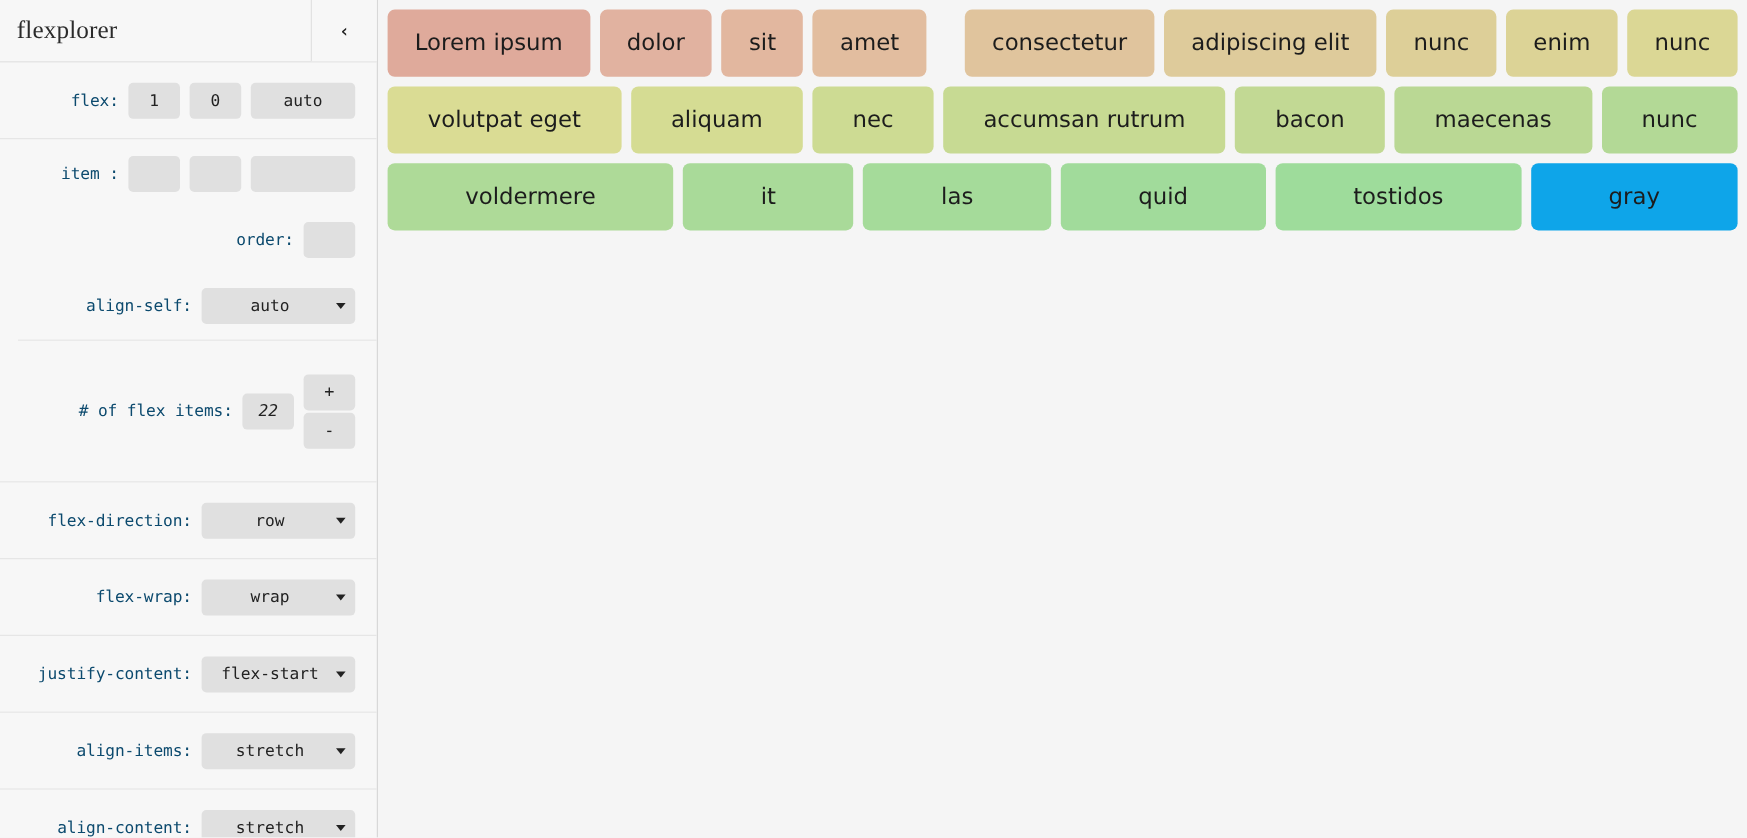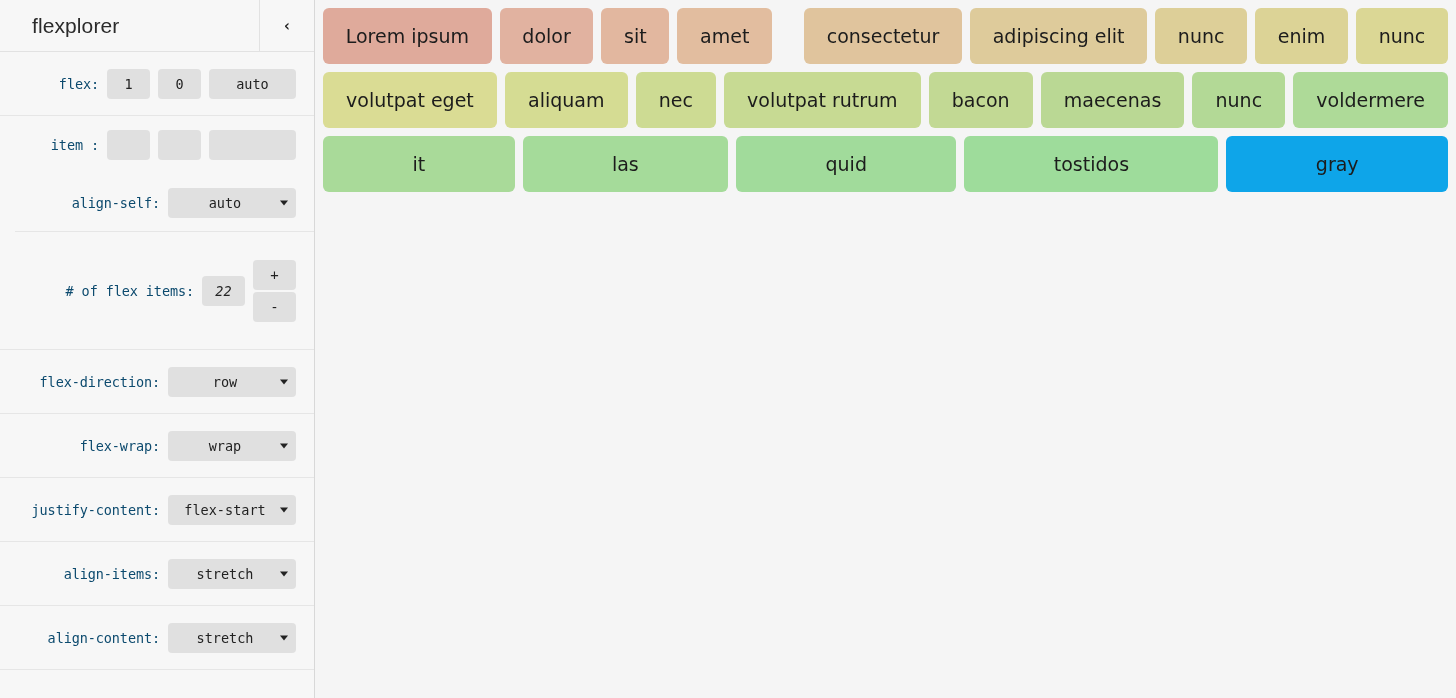--- a/index.html
+++ b/index.html
@@ -32,22 +32,22 @@
     height: 52px;
     min-height: 52px;
     display: flex;
     align-items: stretch;
     border-bottom: 1px solid #e2e2e2;
   }
   .sb-title {
     flex: 1;
     display: flex;
     align-items: center;
-    padding-left: 32px;
-    font-family: Liberation Sans, sans-serif;
+    padding-left: 14px;
+    font-family: Liberation Serif, serif;
     font-size: 21px;
     color: #2b2b2b;
     font-weight: 400;
     letter-spacing: .1px;
   }
   .sb-collapse {
     width: 55px;
     min-width: 55px;
     border-left: 1px solid #e2e2e2;
     display: flex;
@@ -202,20 +202,24 @@
       <span class="ctl w-md">auto</span>
     </div>
 
     <div class="sb-row" style="border-bottom:none; min-height:58px;">
       <span class="sb-label">item :</span>
       <span class="ctl w-sm"></span>
       <span class="ctl w-sm"></span>
       <span class="ctl w-md"></span>
     </div>
 
+    <div class="sb-row" style="border-bottom:none; min-height:52px;">
+      <span class="sb-label">order:</span>
+      <span class="ctl w-sm"></span>
+    </div>
 
     <div class="sb-row" style="min-height:58px;margin-left:15px;">
       <span class="sb-label">align-self:</span>
       <span class="sb-select">
         <span>auto</span>
         <span class="caret"></span>
       </span>
     </div>
 
     <div class="sb-row stack-row">
@@ -276,21 +280,21 @@
         <div class="flex-item" style="background: rgb(226, 183, 159);">sit</div>
         <div class="flex-item" style="background: rgb(226, 189, 159);">amet</div>
         <div class="flex-item" style="background: rgb(224, 196, 157); margin-left: 24px;">consectetur</div>
         <div class="flex-item" style="background: rgb(222, 203, 155);">adipiscing elit</div>
         <div class="flex-item" style="background: rgb(221, 207, 152);">nunc</div>
         <div class="flex-item" style="background: rgb(220, 211, 150);">enim</div>
         <div class="flex-item" style="background: rgb(219, 215, 149);">nunc</div>
         <div class="flex-item" style="background: rgb(218, 220, 148);">volutpat eget</div>
         <div class="flex-item" style="background: rgb(213, 220, 147);">aliquam</div>
         <div class="flex-item" style="background: rgb(205, 219, 147);">nec</div>
-        <div class="flex-item" style="background: rgb(199, 218, 147);">volutpat rutrum</div>
+        <div class="flex-item" style="background: rgb(199, 218, 147);">accumsan rutrum</div>
         <div class="flex-item" style="background: rgb(194, 217, 148);">bacon</div>
         <div class="flex-item" style="background: rgb(186, 216, 148);">maecenas</div>
         <div class="flex-item" style="background: rgb(179, 217, 150);">nunc</div>
         <div class="flex-item" style="background: rgb(174, 218, 152);">voldermere</div>
         <div class="flex-item" style="background: rgb(169, 218, 153);">it</div>
         <div class="flex-item" style="background: rgb(165, 219, 154);">las</div>
         <div class="flex-item" style="background: rgb(161, 219, 155);">quid</div>
         <div class="flex-item" style="background: rgb(158, 220, 155);">tostidos</div>
         <div class="flex-item" style="background: #0ea5e9;">gray</div>
       </div>

